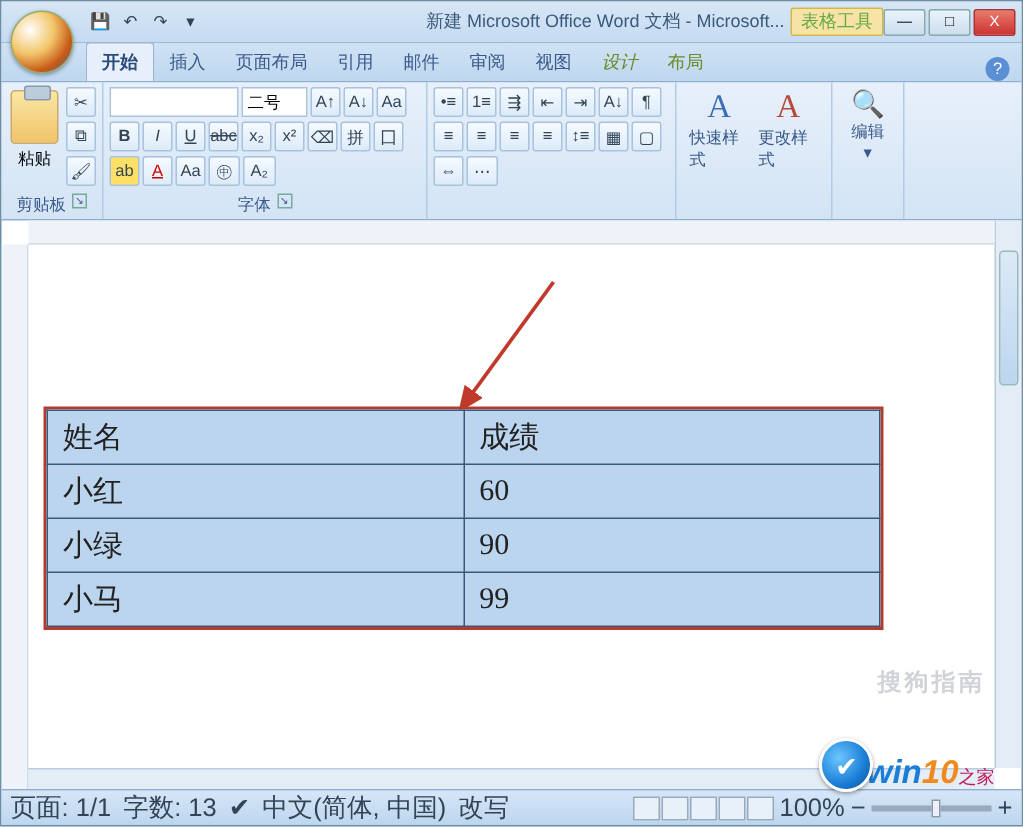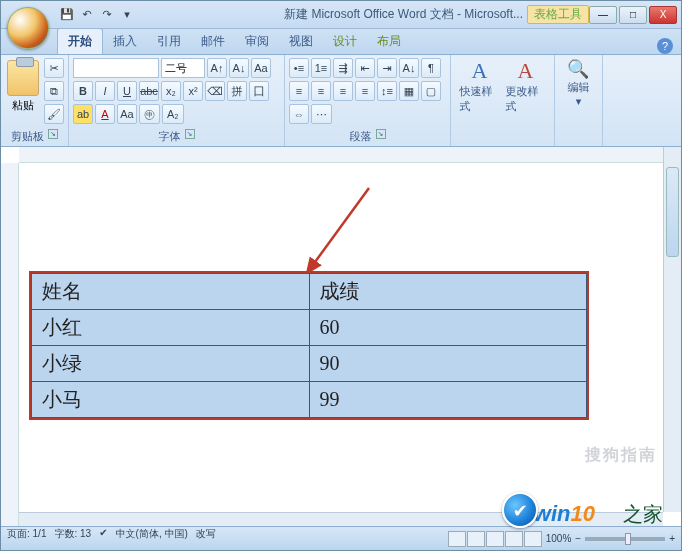--- a/index.html
+++ b/index.html
@@ -13,21 +13,21 @@
   .title-text { flex:1; text-align:right; font-size:12px; color:#3b5a7a; margin-left:6px; white-space:nowrap; overflow:hidden; }
   .tool-title { background:#f7e3a6; border:1px solid #d6b84a; padding:0 6px; font-size:12px; color:#6a4; margin-left:4px; border-radius:2px;}
   .winbtns { display:flex; margin-left:auto; gap:2px;}
   .winbtn { width:28px; height:18px; border:1px solid #8aa; background:linear-gradient(#eaf3fb,#cde); font-size:10px; display:flex; align-items:center; justify-content:center; border-radius:2px; }
   .winbtn.close { background:linear-gradient(#e97a6c,#c33); color:#fff; border-color:#a33; }
 
   
   .tabs { height:26px; background:linear-gradient(#cfe2f5,#bed7ef); display:flex; align-items:flex-end; padding-left:56px; border-bottom:1px solid #8eaed0; font-size:12px; }
   .tab { padding:4px 10px; color:#3b5a8a; cursor:default; }
   .tab.active { background:#e7f0fa; border:1px solid #9cb8d8; border-bottom:none; border-radius:3px 3px 0 0; color:#2a4d7c; font-weight:bold;}
-  .tab.context1 { color:#6b8a29; }
+  .tab.context1 { color:#6b8a29;font-style:italic; }
   .tab.context2 { color:#6b8a29; }
   .help { margin-left:auto; margin-right:8px; width:16px; height:16px; border-radius:50%; background:#5a8fd6; color:#fff; font-size:11px; display:flex; align-items:center; justify-content:center; }
 
   
   .ribbon { height:92px; background:linear-gradient(#e7f0fa,#d3e4f5); border-bottom:1px solid #8eaed0; display:flex; font-size:11px; }
   .group { border-right:1px solid #b2cbe4; padding:3px 4px 2px; display:flex; flex-direction:column; }
   .group-body { flex:1; display:flex; gap:3px; align-items:flex-start; }
   .group-label { text-align:center; font-size:11px; color:#3b5a8a; padding-top:2px; display:flex; justify-content:center; gap:4px; }
   .dlaunch { width:10px; height:10px; border:1px solid #7a9; font-size:7px; display:flex; align-items:center; justify-content:center; }
   .bigbtn { width:40px; display:flex; flex-direction:column; align-items:center; gap:2px; padding:2px; }
@@ -51,36 +51,36 @@
   .scroll-h { position:absolute; left:18px; right:18px; bottom:24px; height:14px; background:#e4ecf5; border-top:1px solid #bcd;}
 
   .arrow-annot { position:absolute; left:280px; top:20px; pointer-events:none;}
 
   .tablewrap { position:absolute; left:10px; top:108px; width:560px; border:2px solid #b73a2a;}
   table.content { width:100%; border-collapse:collapse; background:#bcd5ee;}
   table.content td { border:1px solid #3a5a7a; padding:4px 10px; font-size:20px; font-family:"SimSun", serif; color:#222; height:34px;}
   .hdr { font-weight:normal;}
 
   
-  .status { position:absolute; left:0; right:0; bottom:0; height:24px; background:linear-gradient(#d6e6f7,#bcd6ef); border-top:1px solid #8eaed0; display:flex; font-size:10px; color:#345; padding:0 6px; gap:8px;}
+  .status { position:absolute; left:0; right:0; bottom:0; height:24px; background:linear-gradient(#d6e6f7,#bcd6ef); border-top:1px solid #8eaed0; display:flex; align-items:center; font-size:17px; color:#345; padding:0 6px; gap:8px;}
   .status .cell { white-space:nowrap;}
   .zoom { margin-left:auto; display:flex; align-items:center; gap:4px;}
   .zslider { width:80px; height:4px; background:#9ab; position:relative;}
   .zslider .zt { position:absolute; left:50%; top:-4px; width:6px; height:12px; background:#eef; border:1px solid #89a;}
   .viewbtns { display:flex; gap:1px; margin-left:6px;}
   .viewbtn{ width:18px; height:16px; border:1px solid #9ab; background:#e8f1fa;}
 
   .watermark1 { position:absolute; right:24px; top:444px; font-size:16px; color:rgba(120,130,140,.35); font-weight:bold; letter-spacing:2px;}
   .logo { position:absolute; right:18px; bottom:22px; display:flex; align-items:flex-end; gap:0; z-index:40;}
   .logo-badge{ width:36px; height:36px; border-radius:50%; background:radial-gradient(circle at 35% 35%, #6cc6ff, #1a7ed6 60%, #0a4e90); border:2px solid #fff; box-shadow:0 1px 3px rgba(0,0,0,.4); position:relative;}
   .logo-badge::after{ content:"✔"; color:#fff; position:absolute; left:9px; top:6px; font-size:18px;}
   .logo-text{ display:flex; align-items:baseline; font-weight:bold; font-style:italic; margin-left:-4px;}
   .logo-text .w{ color:#1a7ed6; font-size:22px;}
   .logo-text .ten{ color:#f08a1d; font-size:22px;}
-  .logo-text .suf{ color:#14532d; font-size:20px; font-style:normal; font-weight:normal;margin-left:28px;}
+  .logo-text .suf{ color:#be185d; font-size:12px; font-style:normal; font-weight:normal;}
 </style>
 </head>
 <body>
 
 <div class="titlebar">
   <div class="office-btn"></div>
   <div class="qat">
     <span class="ico">💾</span>
     <span class="ico">↶</span>
     <span class="ico">↷</span>
@@ -91,20 +91,21 @@
   <div class="winbtns">
     <div class="winbtn">—</div>
     <div class="winbtn">□</div>
     <div class="winbtn close">X</div>
   </div>
 </div>
 
 <div class="tabs">
   <div class="tab active">开始</div>
   <div class="tab">插入</div>
+  <div class="tab">页面布局</div>
   <div class="tab">引用</div>
   <div class="tab">邮件</div>
   <div class="tab">审阅</div>
   <div class="tab">视图</div>
   <div class="tab context1">设计</div>
   <div class="tab context2">布局</div>
   <div class="help">?</div>
 </div>
 
 <div class="ribbon">
@@ -179,24 +180,20 @@
         <div class="sqbtn">≡</div>
         <div class="sqbtn">↕≡</div>
         <div class="sqbtn">▦</div>
         <div class="sqbtn">▢</div>
       </div>
       <div class="smallrow">
         <div class="sqbtn">⇔</div>
         <div class="sqbtn wide">⋯</div>
       </div>
     </div>
-    <div class="group-label">
-        <span>段落</span>
-        <span class="dlaunch">↘</span>
-      </div>
   </div>
 
   <div class="group" style="width:104px">
     <div class="group-body" style="justify-content:center; gap:6px">
       <div class="stylebtn">
         <span class="styleico" style="color:#3b6fb5">A</span>
         <span>快速样式</span>
       </div>
       <div class="stylebtn">
         <span class="styleico" style="color:#b54a3b">A</span>

